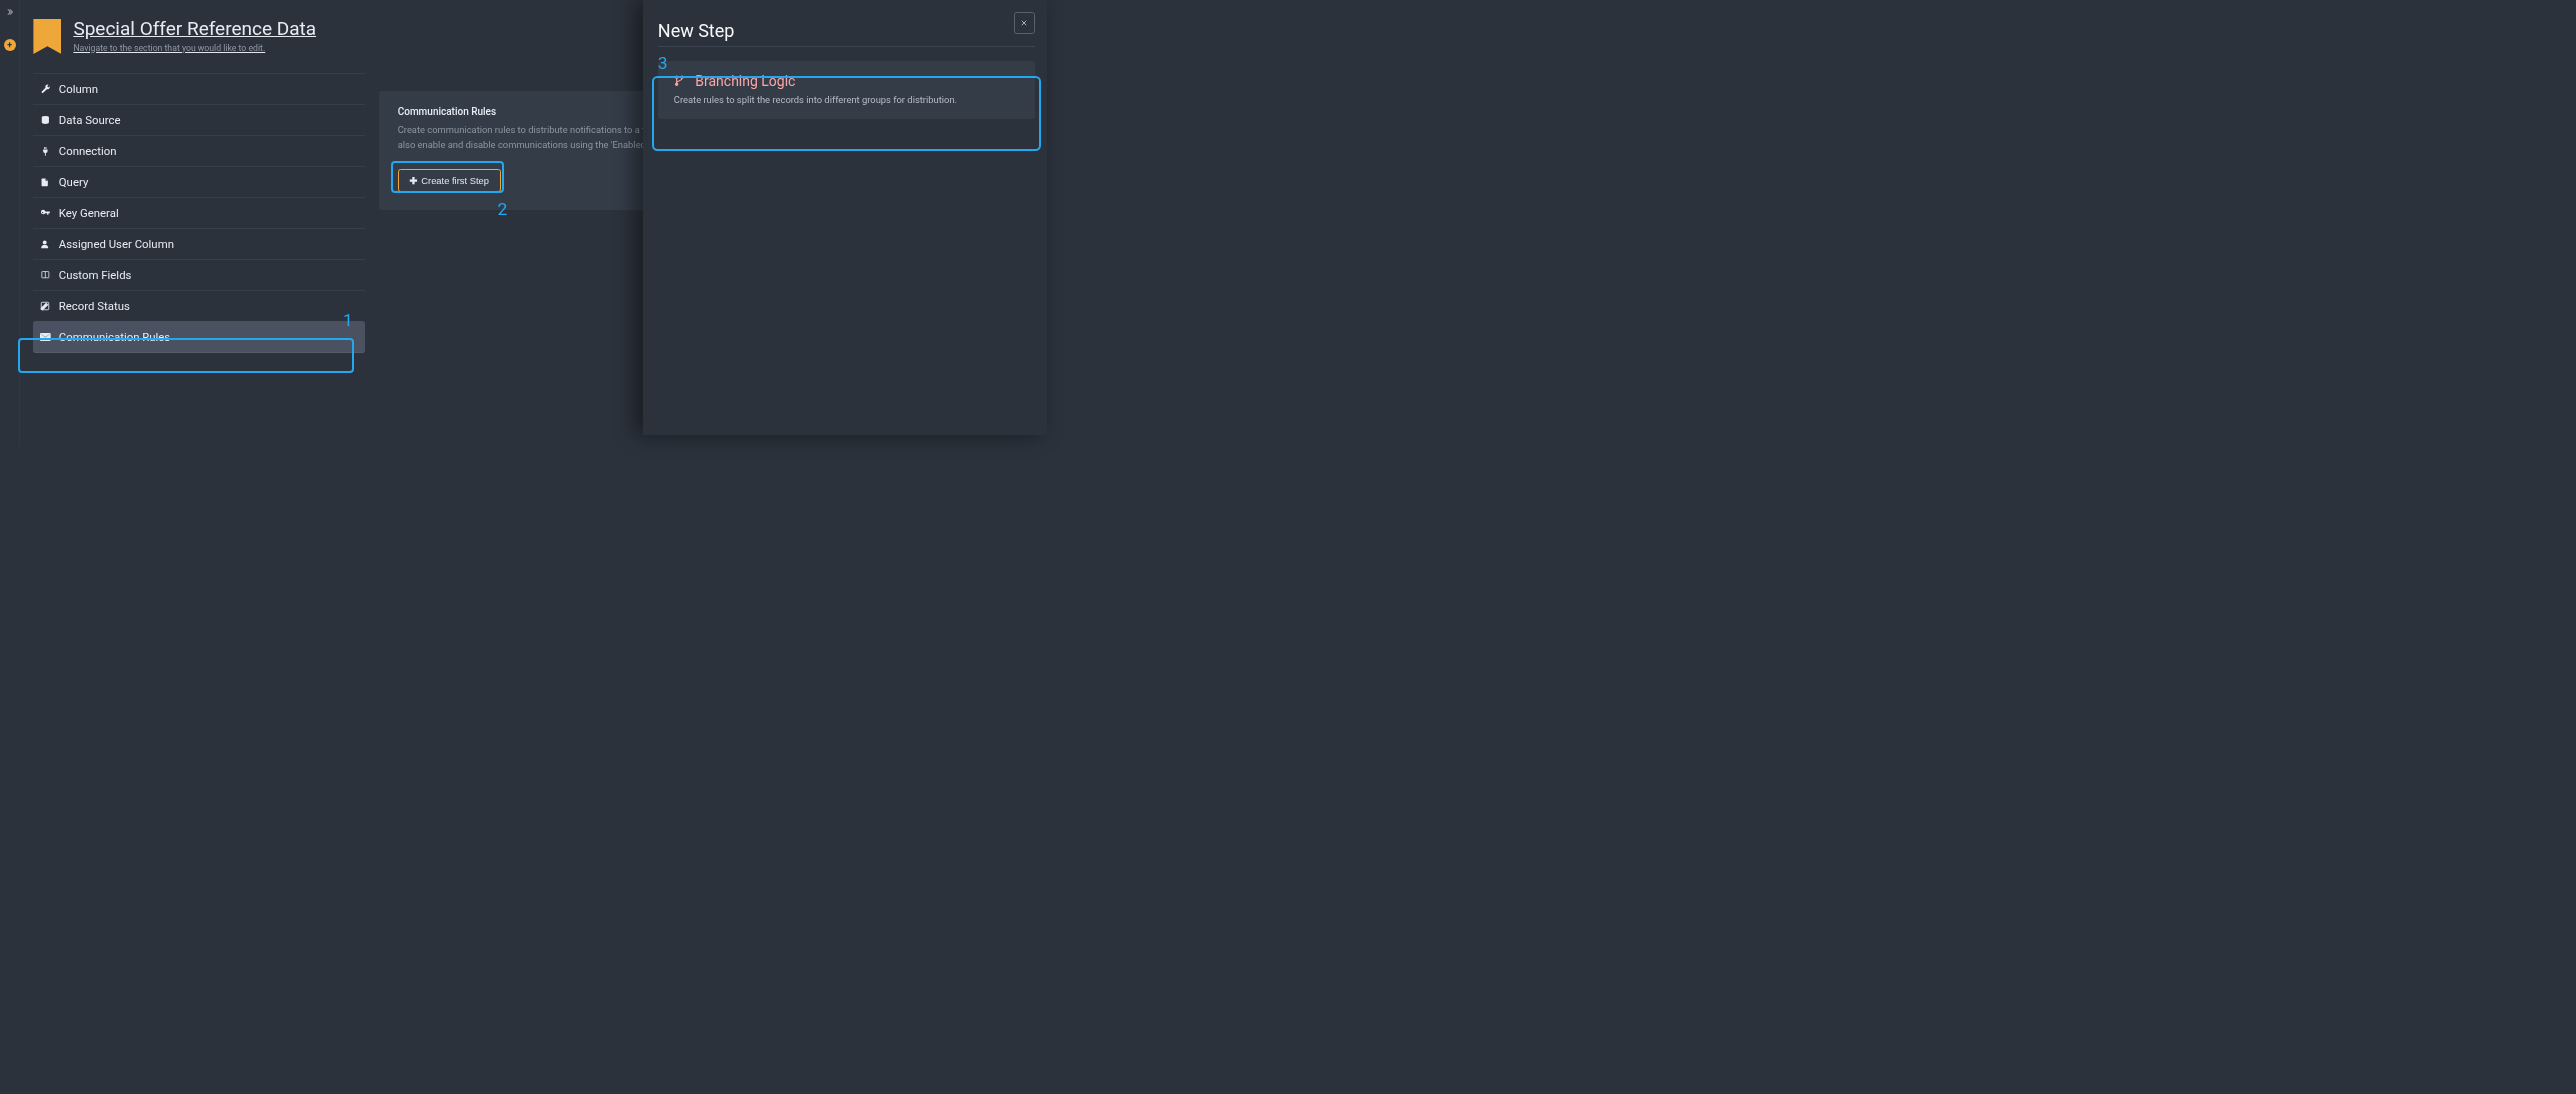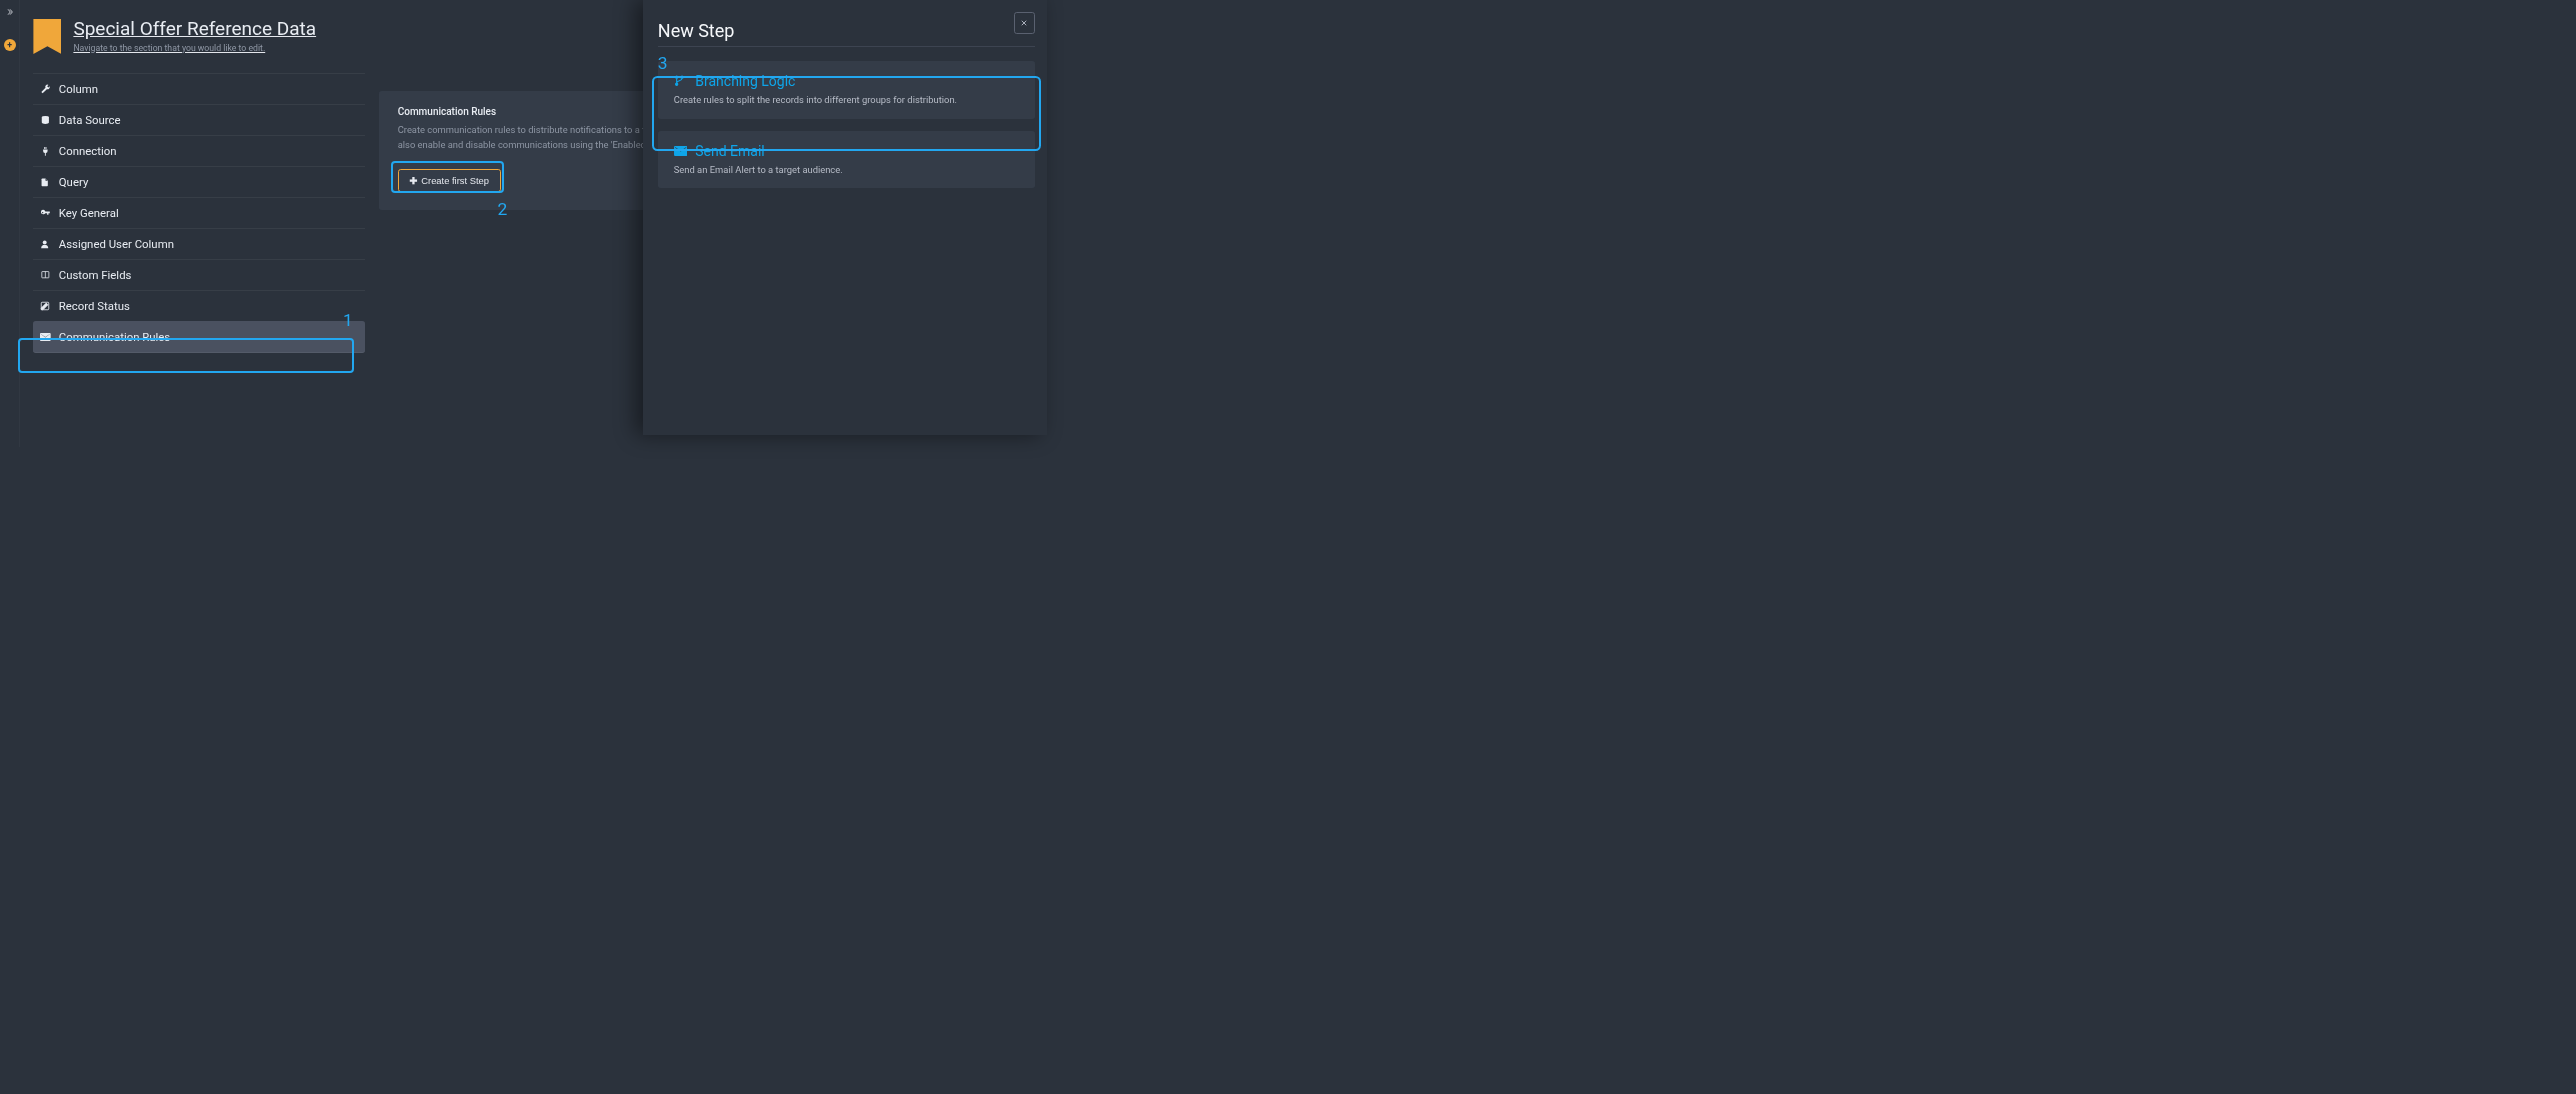--- a/index.html
+++ b/index.html
@@ -201,21 +201,21 @@
   .step-card {
     background: #343c48;
     border-radius: 2.7px;
     padding: 12px 16px 13.4px 16px;
     margin-bottom: 12px;
     cursor: pointer;
   }
   .step-card h4 {
     font-size: 14px;
     font-weight: 400;
-    color: #0ea5e9;
+    color: #fca5a5;
     display: flex;
     align-items: center;
     gap: 6.7px;
     margin-bottom: 5.4px;
   }
   .step-card p {
     font-size: 9.4px;
     color: #b7bcc7;
   }
   .step-card .sicon {
@@ -367,29 +367,18 @@
               <circle cx="18" cy="4" r="2.5" fill="currentColor"></circle>
               <circle cx="6" cy="20" r="2.5" fill="currentColor"></circle>
               <path d="M6 7v10M18 7c0 6-12 4-12 10"></path>
             </svg>
         </span>
         <span>Branching Logic</span>
       </h4>
       <p>Create rules to split the records into different groups for distribution.</p>
     </div>
 
-    <div class="step-card">
-      <h4>
-        <span class="sicon">
-          <svg width="13.4" height="10" viewBox="0 0 24 18" fill="currentColor">
-              <path d="M2 0h20a2 2 0 0 1 2 2v14a2 2 0 0 1-2 2H2a2 2 0 0 1-2-2V2a2 2 0 0 1 2-2zm10 9L2 2v1l10 7 10-7V2L12 9z"></path>
-            </svg>
-        </span>
-        <span>Send Email</span>
-      </h4>
-      <p>Send an Email Alert to a target audience.</p>
-    </div>
 
     <div class="ring" style="left:8.7px; top:76px; width:389px; height:75px; border-radius:5.4px;"></div>
     <div class="callout" style="left:14.8px; top:53px;">3</div>
   </div>
 </div>
 
 
 </body></html>

